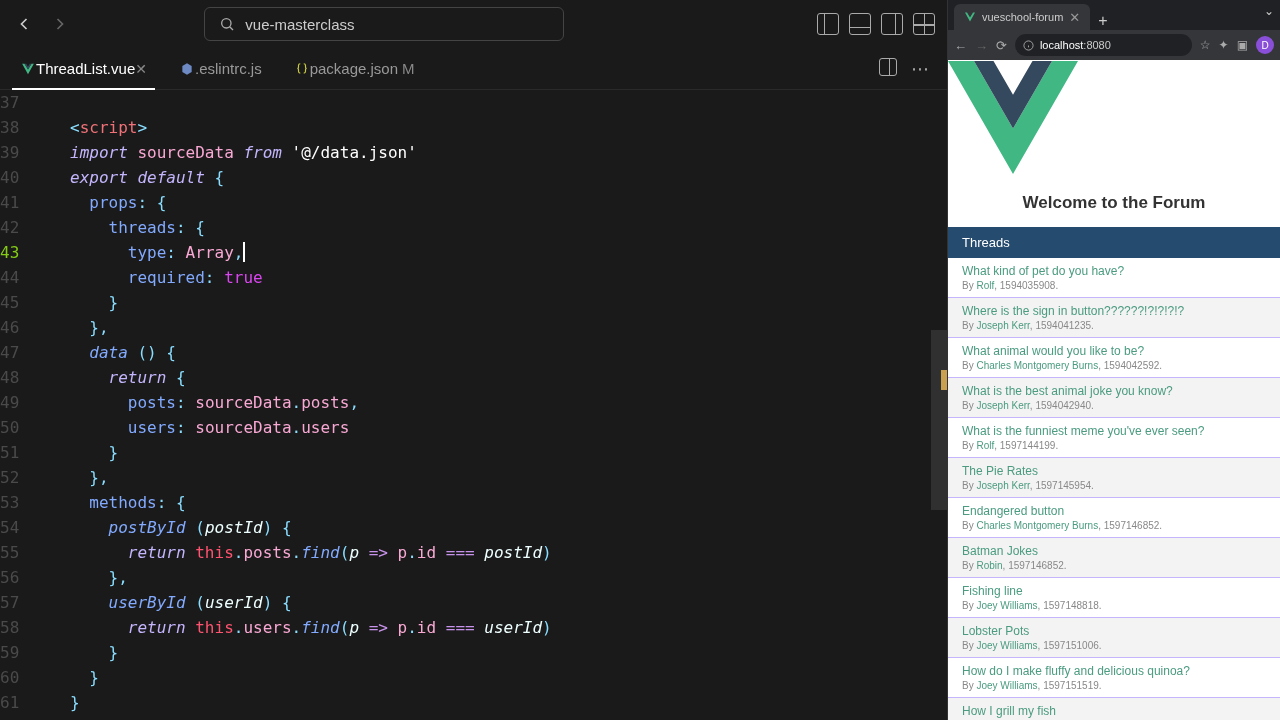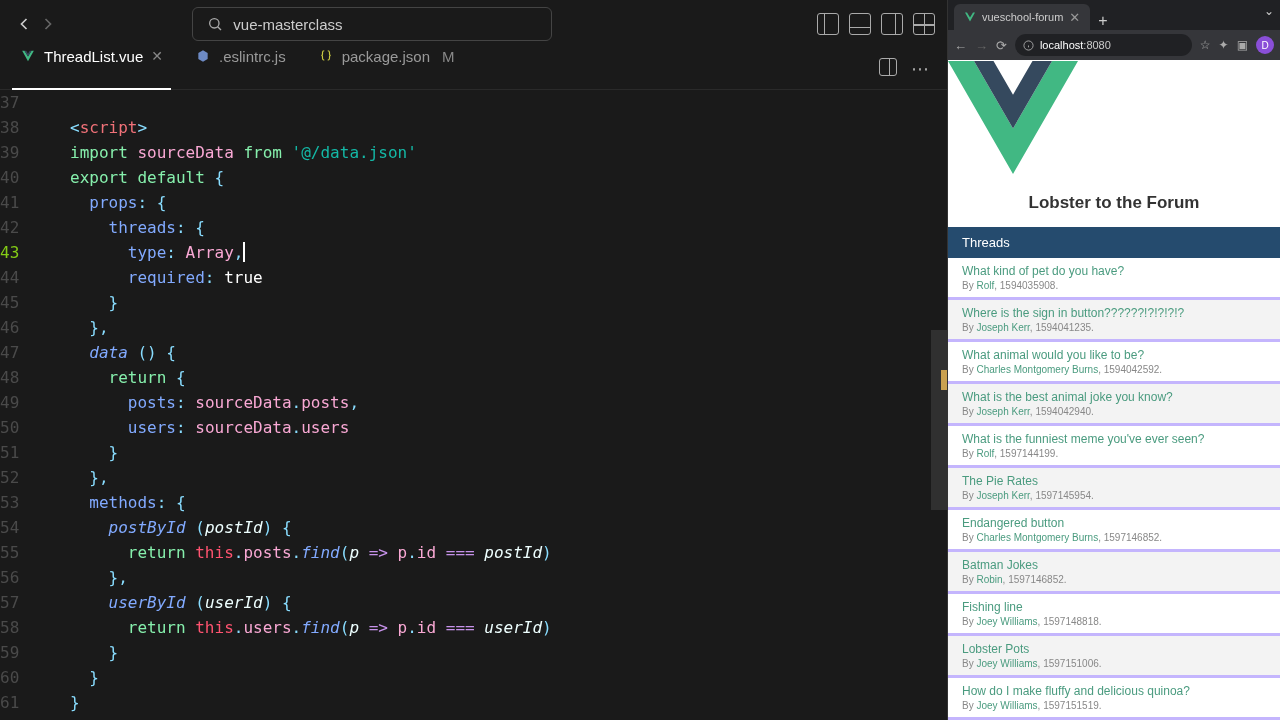--- a/index.html
+++ b/index.html
@@ -1,47 +1,47 @@
 <!DOCTYPE html>
 <html><head>
 <meta charset="utf-8">
 <style>
 *{margin:0;padding:0;box-sizing:border-box}
 body{width:1280px;height:720px;font-family:-apple-system,BlinkMacSystemFont,'Segoe UI',sans-serif;display:flex;overflow:hidden;background:#1a1a1a}
 .editor-pane{width:947px;height:720px;background:#1a1a1a;display:flex;flex-direction:column;color:#ccc}
-.top-toolbar{height:48px;display:flex;align-items:center;padding:0 12px;}
+.top-toolbar{height:48px;display:flex;align-items:center;padding:0 12px;gap:12px}
 .nav-arrow{width:24px;height:24px;display:flex;align-items:center;justify-content:center;color:#999;cursor:pointer}
 .search-bar{flex:0 0 360px;margin:0 auto;height:34px;border:1px solid #444;border-radius:6px;display:flex;align-items:center;padding:0 14px;gap:10px;color:#ccc;font-size:15px}
 .search-bar svg{flex-shrink:0}
 .layout-icons{display:flex;gap:10px;margin-left:auto}
 .layout-icon{width:22px;height:22px;border:1.5px solid #aaa;border-radius:3px;position:relative}
 .layout-icon.left::before{content:"";position:absolute;left:0;top:0;bottom:0;width:6px;border-right:1.5px solid #aaa}
 .layout-icon.bottom::before{content:"";position:absolute;left:0;right:0;bottom:0;height:6px;border-top:1.5px solid #aaa}
 .layout-icon.right::before{content:"";position:absolute;right:0;top:0;bottom:0;width:6px;border-left:1.5px solid #aaa}
 .layout-icon.grid::before{content:"";position:absolute;left:50%;top:0;bottom:0;width:1.5px;background:#aaa}
 .layout-icon.grid::after{content:"";position:absolute;top:50%;left:0;right:0;height:1.5px;background:#aaa}
 .tab-bar{height:42px;display:flex;align-items:center;padding:0 4px;border-bottom:1px solid #2a2a2a}
-.tab{display:flex;align-items:flex-start;gap:8px;padding:0 16px;height:42px;font-size:15px;color:#999;position:relative}
+.tab{display:flex;align-items:center;gap:0;padding:0 16px;height:42px;font-size:15px;color:#999;position:relative}
 .tab.active{color:#fff}
 .tab.active::after{content:"";position:absolute;bottom:0;left:8px;right:8px;height:1.5px;background:#fff}
 .tab-icon{width:16px;height:16px;display:flex;align-items:center;justify-content:center}
 .vue-ic{color:#41b883}
 .js-ic{color:#6d8ac4}
 .json-ic{color:#cbcb41}
 .tab-close{color:#888;font-size:14px;cursor:pointer}
 .tab-mod{color:#888;margin-left:4px}
 .tab-actions{margin-left:auto;display:flex;gap:14px;padding-right:12px;color:#aaa}
 .code-area{flex:1;display:flex;font-family:'Menlo','Monaco',monospace;font-size:16px;line-height:25px;overflow:hidden;position:relative}
 .gutter{width:70px;padding-right:18px;color:#4a4a4a;user-select:none}
 .gutter .hl{color:#84cc16}
 .code-lines{flex:1;white-space:pre;color:#89ddff}
-.kw{color:#86efac;}
-.str{color:#14b8a6}
+.kw{color:#c4b5fd;font-style:italic}
+.str{color:#ffffff}
 .prop{color:#82aaff}
-.bool{color:#ffffff}
+.bool{color:#d946ef}
 .ident{color:#f9a8d4}
 .param{color:#eeffff;font-style:italic}
 .punc{color:#89ddff}
 .tag{color:#f07178}
 .this{color:#ff5370;}
 .fn{color:#82aaff;font-style:italic}
 .op{color:#c792ea}
 .cursor{display:inline-block;width:2px;height:20px;background:#fff;vertical-align:middle;position:relative;top:-2px}
 .minimap-scroll{position:absolute;right:0;top:240px;width:16px;height:180px;background:rgba(100,100,100,0.3)}
 .minimap-hl{position:absolute;right:0;top:280px;width:6px;height:20px;background:#c9a050}
@@ -58,21 +58,21 @@
 .url-box{flex:1;background:#202124;height:22px;border-radius:11px;display:flex;align-items:center;padding:0 8px;gap:6px;color:#ccc;font-size:11px}
 .url-host{color:#fff}
 .browser-actions{display:flex;gap:8px;color:#aaa;font-size:12px;align-items:center}
 .avatar-badge{width:18px;height:18px;border-radius:50%;background:#8a4fd8;color:#fff;font-size:10px;display:flex;align-items:center;justify-content:center}
 .page{flex:1;background:#f5f5f5;overflow:hidden}
 .vue-logo{width:333px;height:115px;background:#fff;display:flex;align-items:flex-start;justify-content:flex-start}
 .vue-logo svg{margin-left:0}
 .welcome{text-align:center;font-size:17px;font-weight:600;color:#333;padding:18px 0 14px;background:#fff}
 .threads-header{background:#254b6e;color:#fff;padding:8px 14px;font-size:13px}
 .thread-list{background:#fff}
-.thread-item{padding:6px 14px;border-bottom:3px solid #c4b5fd}
+.thread-item{padding:6px 14px;border-bottom:1px solid #c4b5fd}
 .thread-item:nth-child(even){background:#f3f3f3}
 .thread-title{color:#4a9b7f;font-size:12px;margin-bottom:2px}
 .thread-meta{font-size:10px;color:#888}
 .thread-author{color:#4a9b7f}
 </style>
 </head>
 <body>
 
 <div class="editor-pane">
 
@@ -224,21 +224,21 @@
       <span class="avatar-badge">D</span>
     </div>
   </div>
   <div class="page">
     <div class="vue-logo">
       <svg width="130" height="115" viewBox="0 0 100 87">
           <path fill="#41b883" d="M0 0h20l30 52L80 0h20L50 87z"></path>
           <path fill="#35495e" d="M20 0h15l15 26L65 0h15L50 52z"></path>
         </svg>
     </div>
-    <div class="welcome">Lobster to the Forum</div>
+    <div class="welcome">Welcome to the Forum</div>
     <div class="threads-header">Threads</div>
     <div class="thread-list" id="thread-list">
         <div class="thread-item">
           <div class="thread-title">What kind of pet do you have?</div>
           <div class="thread-meta">By <span class="thread-author">Rolf</span>, 1594035908.</div>
         </div>
         <div class="thread-item">
           <div class="thread-title">Where is the sign in button??????!?!?!?!?</div>
           <div class="thread-meta">By <span class="thread-author">Joseph Kerr</span>, 1594041235.</div>
         </div>

